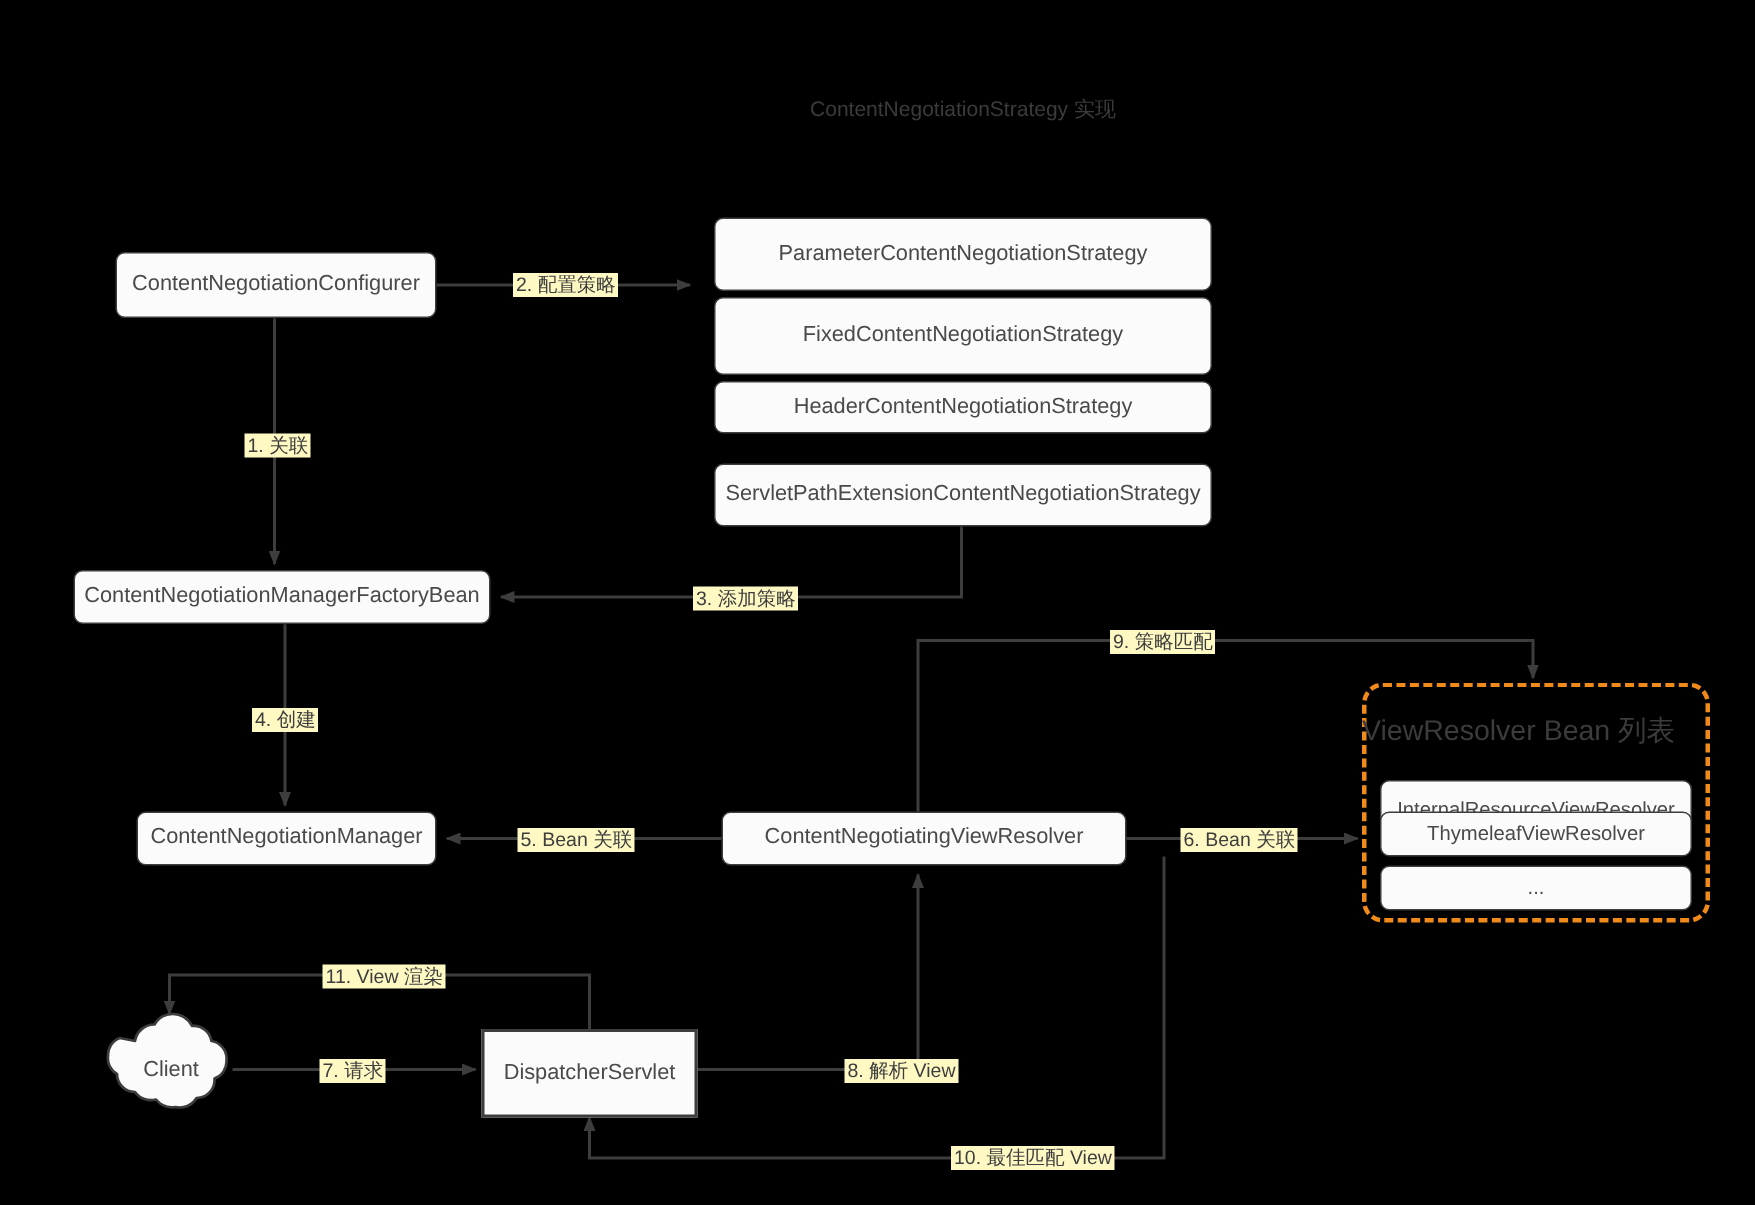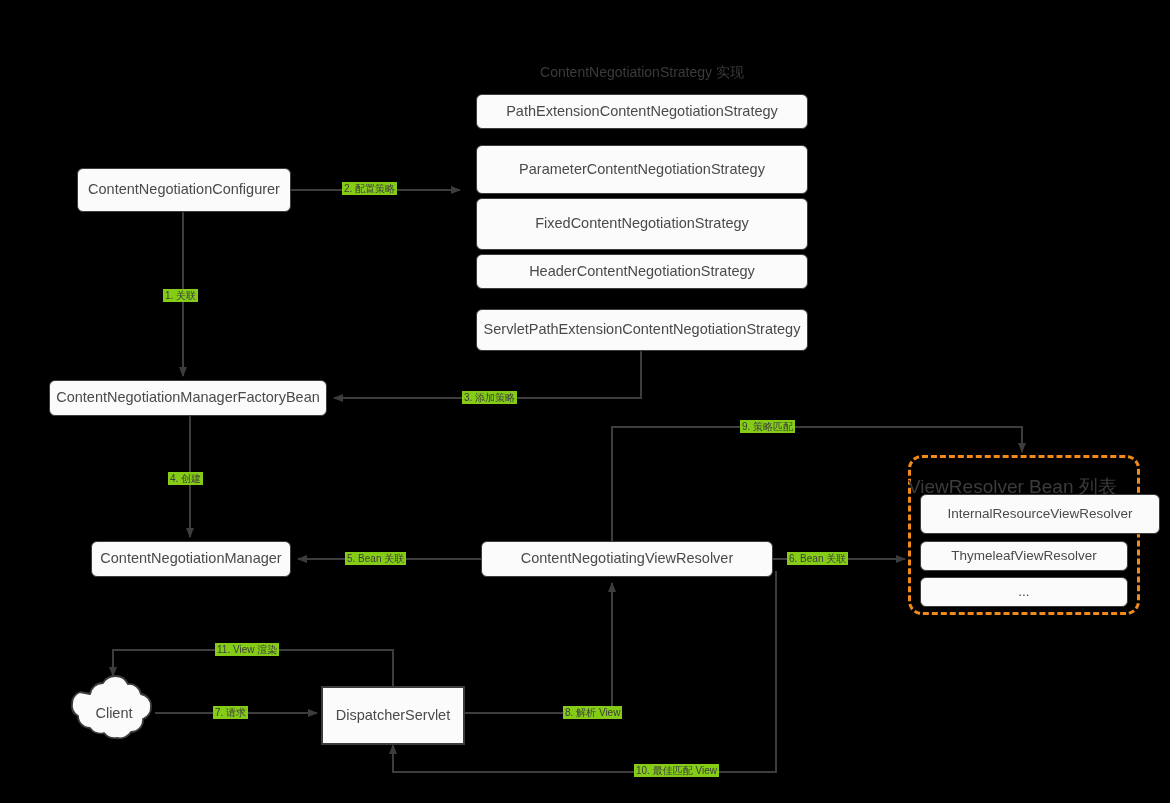--- a/index.html
+++ b/index.html
@@ -61,23 +61,23 @@
   }
   .orange-title {
     position: absolute;
     color: #3c3c3c;
     font-size: 19px;
     text-align: left;
     white-space: nowrap;
   }
   .edge-label {
     position: absolute;
-    background: #84cc16;
+    background: #fef9c3;
     color: #3d3d3d;
-    font-size: 10px;
+    font-size: 13px;
     line-height: 1.1;
     padding: 1px 2px;
     white-space: nowrap;
   }
   .cloud {
     position: absolute;
   }
   .cloud-label {
     position: absolute;
     color: #4a4a4a;
@@ -118,56 +118,55 @@
       <path d="M465,713 L612,713 L612,583" marker-end="url(#arrow)"></path>
 
       <path d="M776,571 L776,772 L393,772 L393,745" marker-end="url(#arrow)"></path>
 
       <path d="M393,686 L393,650 L113,650 L113,676" marker-end="url(#arrow)"></path>
     </g>
   </svg>
 
   <div class="group-title" style="left:476px; top:64px; width:332px;">ContentNegotiationStrategy 实现</div>
 
-  <div class="node" style="left:476px; top:94px; width:332px; height:35px;">PathExtensionContentNegotiationStrategy</div>
 
   <div class="node" style="left:476px; top:145px; width:332px; height:49px;">ParameterContentNegotiationStrategy</div>
 
   <div class="node" style="left:476px; top:198px; width:332px; height:52px;">FixedContentNegotiationStrategy</div>
 
   <div class="node" style="left:476px; top:254px; width:332px; height:35px;">HeaderContentNegotiationStrategy</div>
 
   <div class="node" style="left:476px; top:309px; width:332px; height:42px;">ServletPathExtensionContentNegotiationStrategy</div>
 
   <div class="node" style="left:77px; top:168px; width:214px; height:44px;">ContentNegotiationConfigurer</div>
 
   <div class="node" style="left:49px; top:380px; width:278px; height:36px;">ContentNegotiationManagerFactoryBean</div>
 
   <div class="node" style="left:91px; top:541px; width:200px; height:36px;">ContentNegotiationManager</div>
 
-  <div class="node" style="left:481px; top:541px; width:292px; height:36px;">ContentNegotiatingViewResolver</div>
+  <div class="node" style="left:481px; top:541px; width:270px; height:36px;">ContentNegotiatingViewResolver</div>
 
   <div class="node sharp" style="left:321px; top:686px; width:144px; height:59px;">DispatcherServlet</div>
 
   <div class="cloud" style="left:62px; top:672px;">
     <svg width="104" height="82" viewBox="0 0 104 82" xmlns="http://www.w3.org/2000/svg">
       <path d="M28,22 a13,13 0 0 1 13,-11 a14,14 0 0 1 12,-7 a14,14 0 0 1 13,8
                a12,12 0 0 1 13,10 a12,12 0 0 1 10,13 a12,12 0 0 1 -8,12
                a12,12 0 0 1 -12,13 a13,13 0 0 1 -14,6 a14,14 0 0 1 -13,-5
                a13,13 0 0 1 -14,-5 a12,12 0 0 1 -12,-12 a12,12 0 0 1 -6,-12
                a12,12 0 0 1 8,-12 z" fill="#fbfbfb" stroke="#3c3c3c" stroke-width="1.8" stroke-linejoin="round"></path>
     </svg>
   </div>
   <div class="cloud-label" style="left:63px; top:705px; width:102px;">Client</div>
 
   <div class="orange-box" style="left:908px; top:455px; width:232px; height:160px;"></div>
 
   <div class="orange-title" style="left:908px; top:474px; width:232px;">ViewResolver Bean 列表</div>
 
-  <div class="node" style="left:920px; top:494px; width:240px; height:40px; font-size:13.5px;">InternalResourceViewResolver</div>
+  <div class="node" style="left:920px; top:520px; width:208px; height:40px; font-size:13.5px;">InternalResourceViewResolver</div>
 
   <div class="node" style="left:920px; top:541px; width:208px; height:30px; font-size:13.5px;">ThymeleafViewResolver</div>
 
   <div class="node" style="left:920px; top:577px; width:208px; height:30px; font-size:13.5px;">...</div>
 
   <div class="edge-label" style="left:163px; top:289px;">1. 关联</div>
 
   <div class="edge-label" style="left:342px; top:182px;">2. 配置策略</div>
 
   <div class="edge-label" style="left:462px; top:391px;">3. 添加策略</div>

